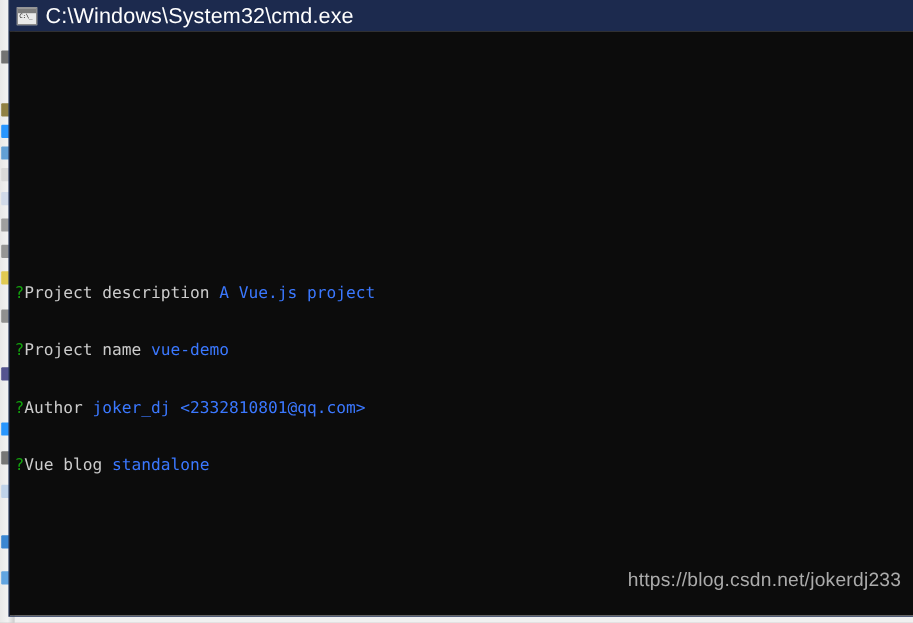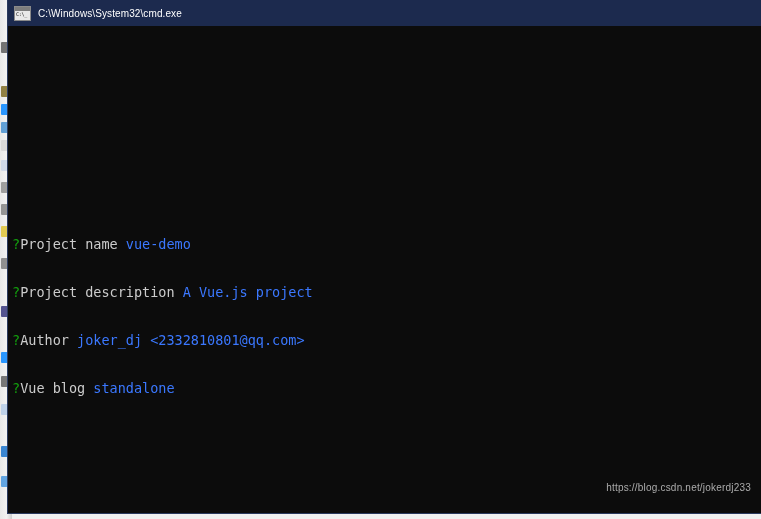--- a/index.html
+++ b/index.html
@@ -86,21 +86,21 @@
     left: 1px; top: 4px;
     font-family: "DejaVu Sans Mono", monospace;
     font-size: 5px;
     line-height: 7px;
     color: #111;
     letter-spacing: -0.3px;
   }
   .title-text {
     color: #ffffff;
     font-family: "Liberation Sans", sans-serif;
-    font-size: 10px;
+    font-size: 18px;
     letter-spacing: .1px;
     white-space: nowrap;
   }
 
   
   .terminal {
     position: relative;
     height: 487px;
     background: #0c0c0c;
     padding: 2px 0 0 4px;
@@ -119,21 +119,21 @@
   .c-white  { color: #cccccc; }
   .c-green2 { color: #13a10e; }
   .c-blue   { color: #3b78ff; }
 
   .watermark {
     position: absolute;
     right: 10px;
     bottom: 20px;
     color: #b9b9b9;
     font-family: "Liberation Sans", sans-serif;
-    font-size: 10px;
+    font-size: 16px;
     letter-spacing: .2px;
     opacity: .92;
     padding-left: 32px;
   }
 </style>
 </head>
 <body>
 
 <div id="screen">
 
@@ -165,22 +165,22 @@
       <div class="title-text">C:\Windows\System32\cmd.exe</div>
     </div>
 
     <div class="terminal">
       <div class="term-lines">
 
         <div class="line"> </div>
         <div class="line"> </div>
         <div class="line"> </div>
 
+        <div class="line"><span class="c-green2">?</span><span class="c-white">Project description </span><span class="c-blue">A Vue.js project</span></div>
         <div class="line"><span class="c-green2">?</span><span class="c-white">Project name </span><span class="c-blue">vue-demo</span></div>
-        <div class="line"><span class="c-green2">?</span><span class="c-white">Project description </span><span class="c-blue">A Vue.js project</span></div>
         <div class="line"><span class="c-green2">?</span><span class="c-white">Author </span><span class="c-blue">joker_dj &lt;2332810801@qq.com&gt;</span></div>
         <div class="line"><span class="c-green2">?</span><span class="c-white">Vue blog </span><span class="c-blue">standalone</span></div>
         
         
         
         
         
 
         
         

